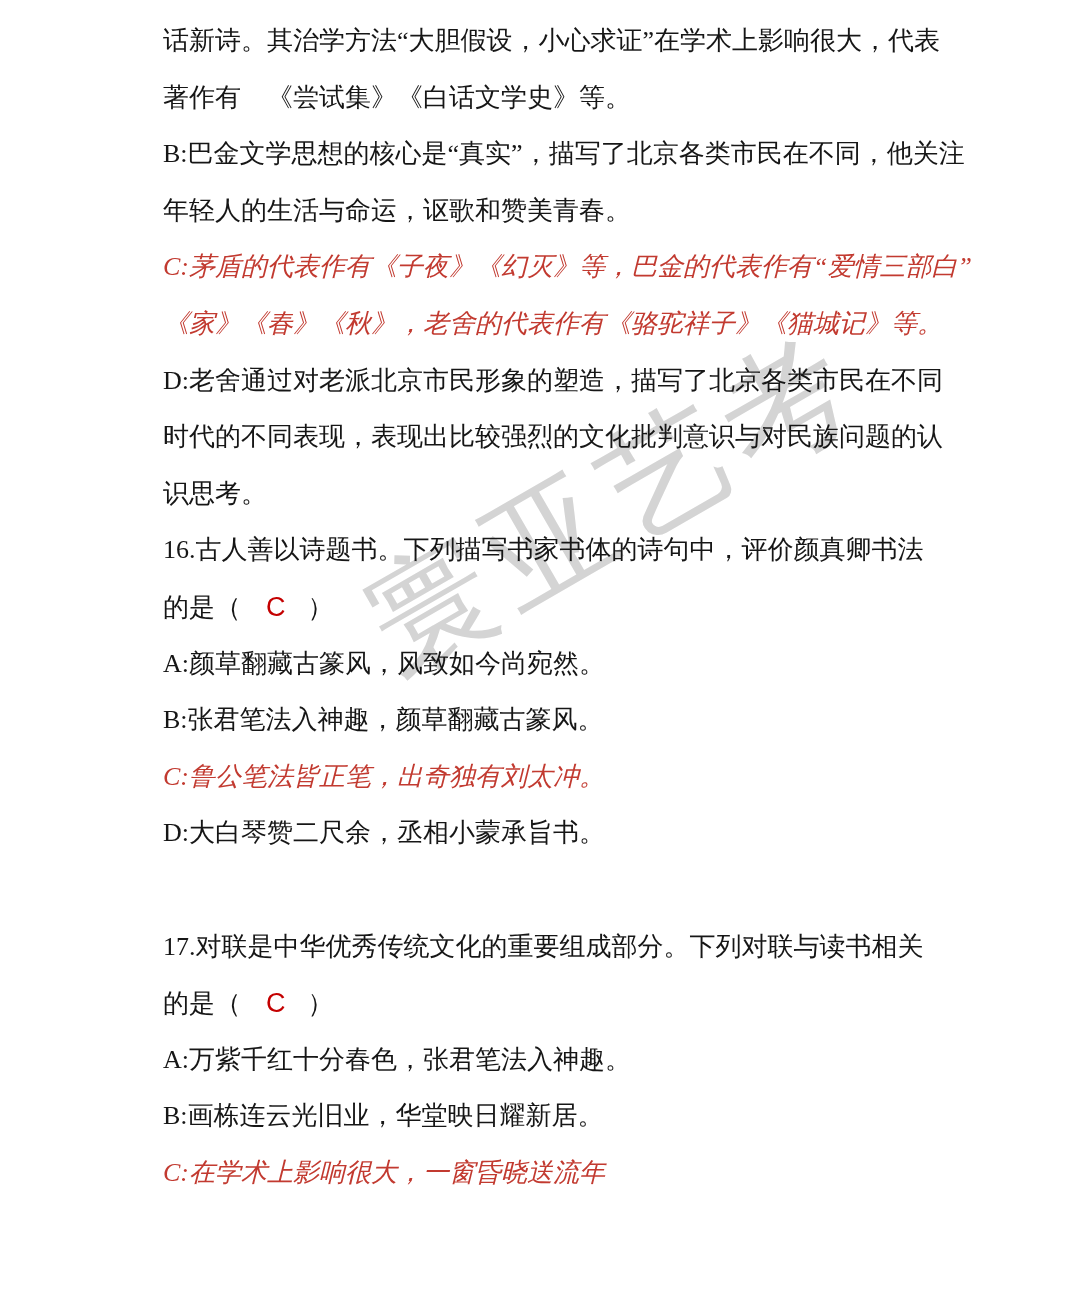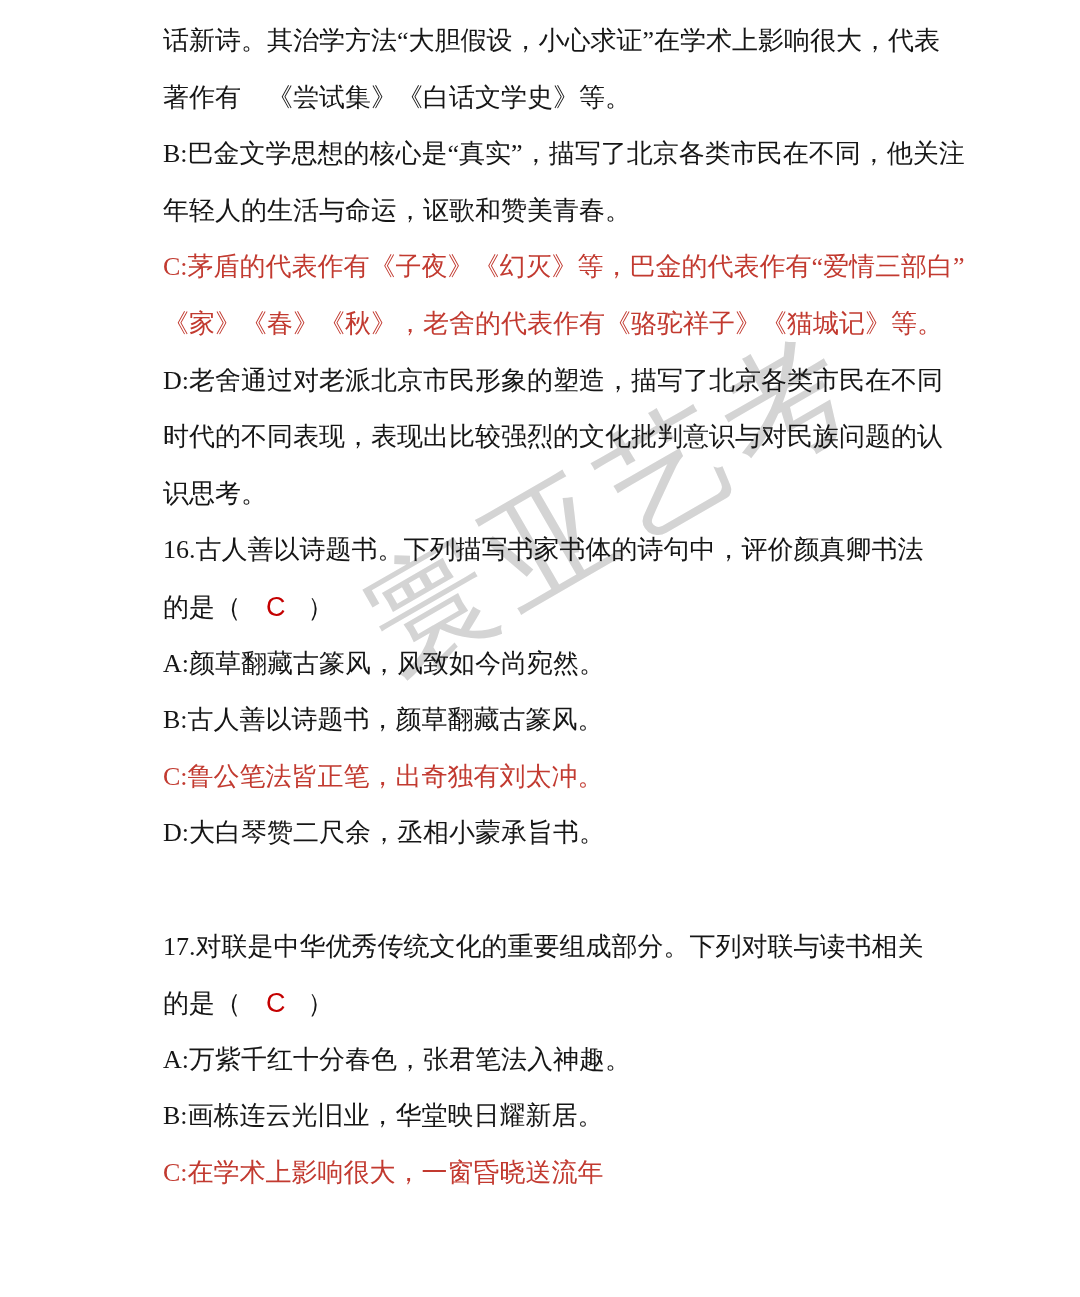--- a/index.html
+++ b/index.html
@@ -45,20 +45,21 @@
     margin: 0;
     height: 56.6px;
     line-height: 56.6px;
     font-size: 26px;
     color: var(--text-color, #161616);
     white-space: pre;
   }
   .seg { display: inline; margin-top: 24px; }
   .red-line {
     color: var(--red-line, #c0392b);
+    font-style: italic;
   }
   .red-answer {
     color: var(--red-answer, #c40000);
   }
   .ans-letter {
     padding: 0 22px 0 25px;
     font-size: 27px;
     font-family: "Liberation Sans", "DejaVu Sans", sans-serif;
   }
 </style>
@@ -88,21 +89,21 @@
     <p class="line"><span class="seg">时代的不同表现，表现出比较强烈的文化批判意识与对民族问题的认</span></p>
 
     <p class="line"><span class="seg">识思考。</span></p>
 
     <p class="line"><span class="seg">16.古人善以诗题书。下列描写书家书体的诗句中，评价颜真卿书法</span></p>
 
     <p class="line"><span class="seg">的是（</span><span class="seg red-answer ans-letter">C</span><span class="seg">）</span></p>
 
     <p class="line"><span class="seg">A:颜草翻藏古篆风，风致如今尚宛然。</span></p>
 
-    <p class="line"><span class="seg">B:古人善以诗题书，颜草翻藏古篆风。</span></p>
+    <p class="line"><span class="seg">B:张君笔法入神趣，颜草翻藏古篆风。</span></p>
 
     <p class="line"><span class="seg red-line">C:鲁公笔法皆正笔，出奇独有刘太冲。</span></p>
 
     <p class="line"><span class="seg">D:大白琴赞二尺余，丞相小蒙承旨书。</span></p>
 
     <p class="line"><span class="seg"></span></p>
 
     <p class="line"><span class="seg">17.对联是中华优秀传统文化的重要组成部分。下列对联与读书相关</span></p>
 
     <p class="line"><span class="seg">的是（</span><span class="seg red-answer ans-letter">C</span><span class="seg">）</span></p>

